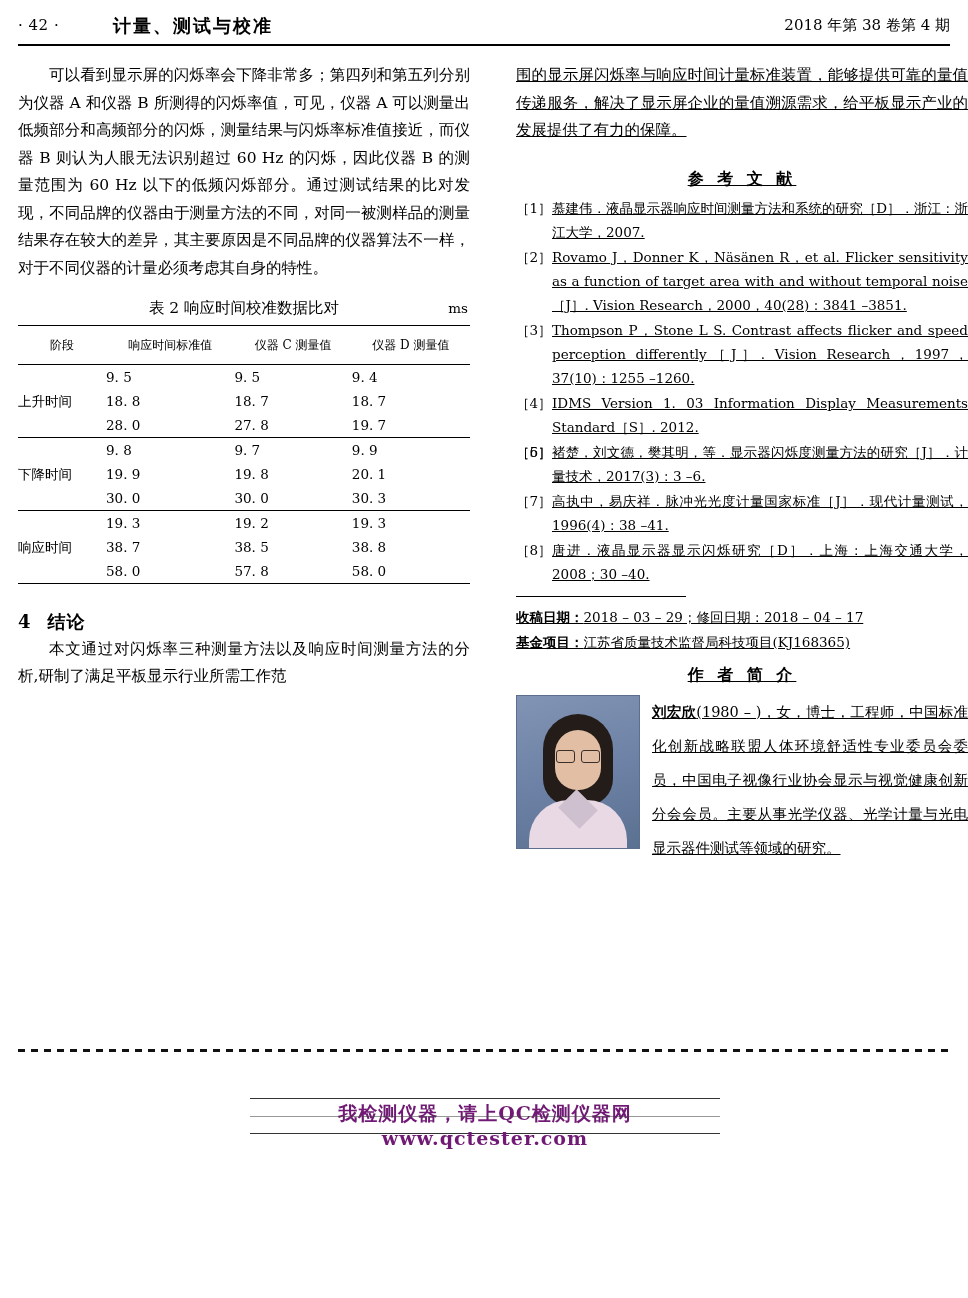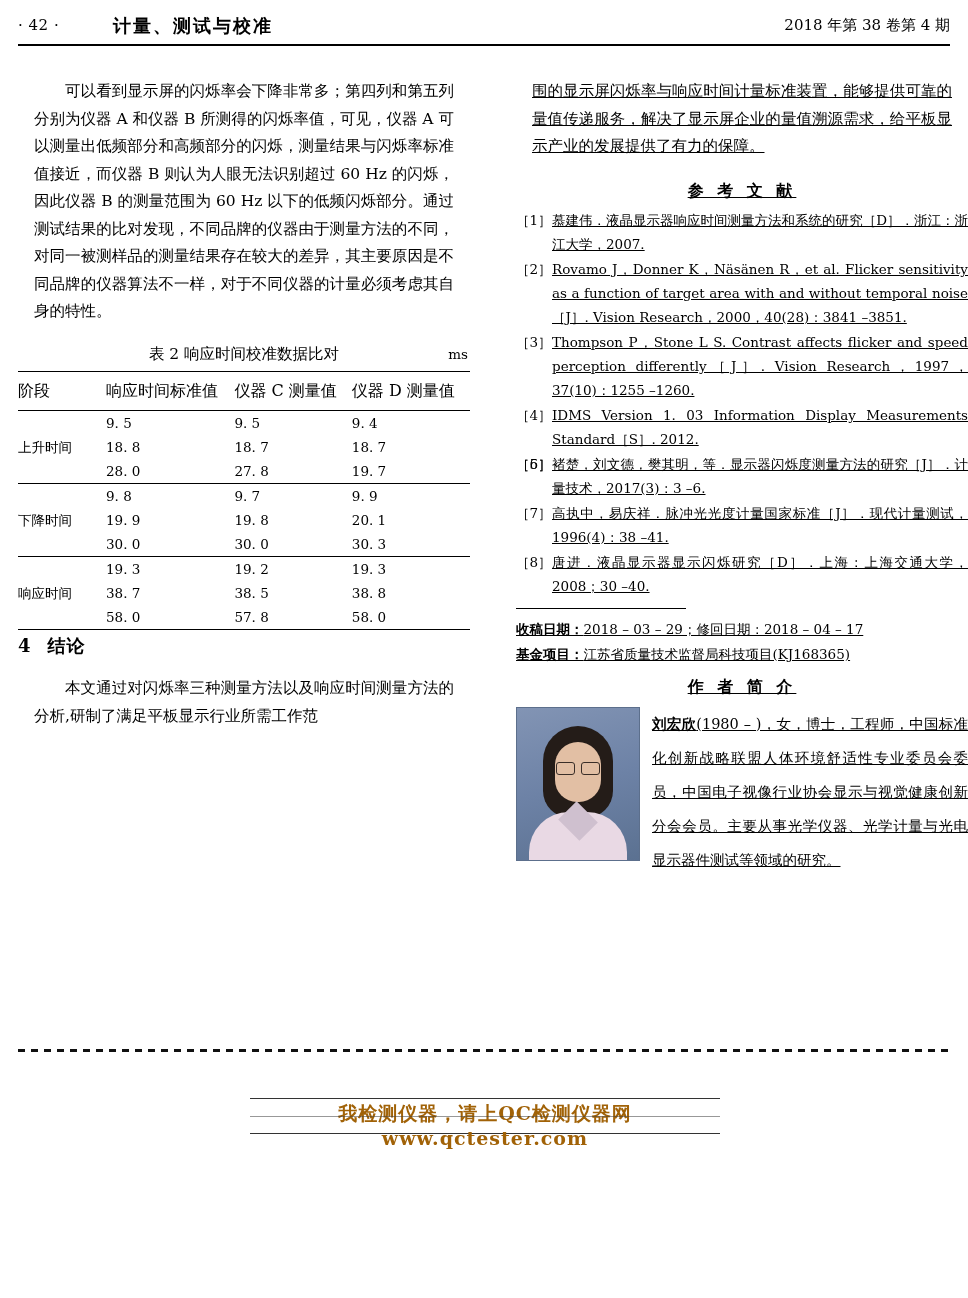--- a/index.html
+++ b/index.html
@@ -69,21 +69,21 @@
     width: 452px;
     font-size: 15.5px;
     line-height: 27.5px;
     text-align: justify;
     text-justify: inter-ideograph;
   }
   .col-left { left: 18px; }
   .col-right { left: 516px; text-decoration: underline; }
 
   p.body {
-    margin: 16px;
+    margin: 0;
     text-indent: 2em;
   }
   p.body.noindent { text-indent: 0; }
 
   
   .table-wrap {
     margin-top: 14px;
     width: 452px;
   }
   .table-caption {
@@ -101,53 +101,53 @@
     font-size: 13.5px;
   }
   table.data {
     border-collapse: collapse;
     width: 452px;
     font-size: 13.5px;
     line-height: 22px;
   }
   table.data th {
     font-weight: normal;
-    font-size: 16px;
+    font-size: 12px;
     padding: 8px 0;
-    text-align: left;
+    text-align: center;
   }
   table.data td {
     text-align: left;
     padding: 0;
     height: 24px;
   }
   .rule-top { border-top: 1.6px solid #000; }
   .rule-mid { border-top: 1.0px solid #000; }
   .rule-bot { border-bottom: 1.6px solid #000; }
   td.stage {
     width: 88px;
     text-align: center;
   }
 
   
   .sec-head {
-    margin-top: 2px;
+    margin-top: 24px;
     font-size: 18px;
     font-weight: bold;
     letter-spacing: 1px;
   }
   .sec-head .num { margin-right: 16px; }
 
   
   .ref-title {
     text-align: center;
     font-size: 16px;
     font-weight: bold;
     letter-spacing: 4px;
-    margin-top: 4px;
+    margin-top: 20px;
     margin-bottom: 4px;
   }
   ol.refs {
     margin: 0;
     padding: 0;
     list-style: none;
     font-size: 13.5px;
     line-height: 24px;
   }
   ol.refs li {
@@ -284,21 +284,21 @@
     border-bottom: 1.5px solid #333;
     text-align: center;
   }
   .wm-text {
     position: absolute;
     left: 0; right: 0;
     top: 2px;
     font-size: 19px;
     font-weight: bold;
     letter-spacing: 1px;
-    color: #a16207;
+    color: #701a75;
     font-family: "DejaVu Serif", "Liberation Serif", serif;
   }
   .wm-strike {
     position: absolute;
     left: 0; right: 0;
     top: 17px;
     height: 1px;
     background: #444;
     opacity: .55;
   }

